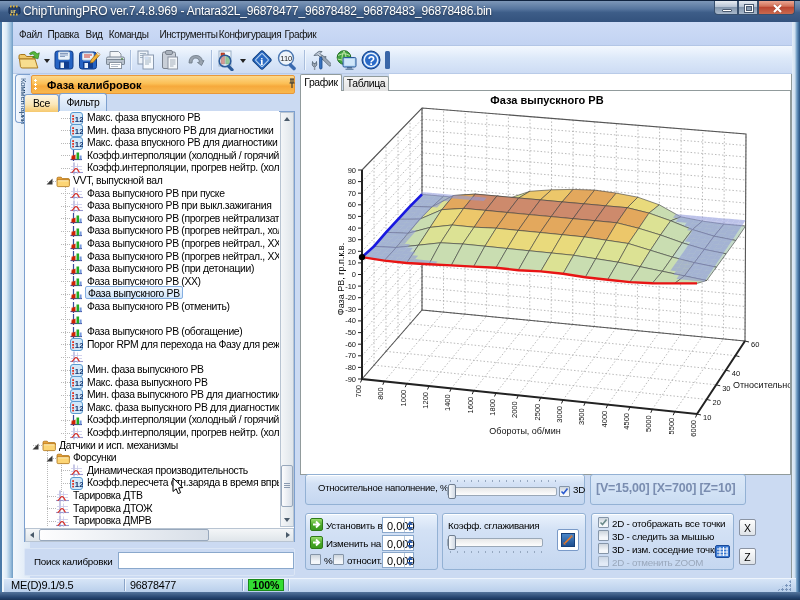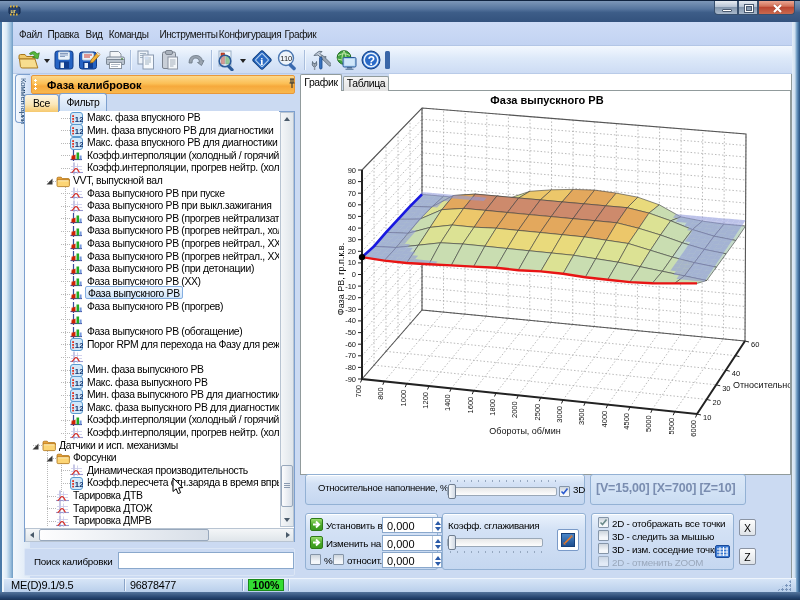--- a/index.html
+++ b/index.html
@@ -47,39 +47,40 @@
 #searchbox{left:118px;top:552px;width:176px;height:17px;background:#fff;border:1px solid #8aa8cc}
 #rtab1{left:300px;top:74px;width:42px;height:17px;background:#fff;border:1px solid #919b9c;border-bottom:none;border-radius:2px 2px 0 0;z-index:3;padding-top:2px;text-align:center;font-size:10.4px;letter-spacing:-0.3px}
 #rtab2{left:343px;top:76px;width:46px;height:15px;background:linear-gradient(#f6f6f6,#e3e3e3);border:1px solid #919b9c;border-bottom:none;border-radius:2px 2px 0 0;padding-top:1px;text-align:center;font-size:10.4px;letter-spacing:-0.3px}
 #chartpanel{left:300px;top:90px;width:491px;height:385px;background:#fff;border:1px solid #919b9c}
 #rtabfill{left:389px;top:74px;width:402px;height:17px;background:#fff}
 .gbox{position:absolute;border:1px solid #93b1d4;border-radius:3px;background:linear-gradient(#eaf2fc 0%,#d3e1f5 30%,#c5d7f0 100%);box-shadow:inset 0 1px 0 #fff}
 .lbl{position:absolute;white-space:nowrap;color:#000;font-size:9.8px;letter-spacing:-0.25px}
 .slider{position:absolute;height:9px;background:linear-gradient(#e8e8e8,#fdfdfd);border:1px solid #9aa8b8;border-radius:2px}
 .sthumb{position:absolute;width:8px;height:15px;background:linear-gradient(90deg,#f8fafc,#d2dae4);border:1px solid #707e90;border-radius:2px}
 .cb{position:absolute;width:11px;height:11px;background:linear-gradient(#cdd5dd,#f4f7fa 70%);border:1px solid #8595a8;border-radius:1px}
-.spin{position:absolute;width:60px;height:16px;background:#fff;border:1px solid #8aa8cc}
+.spin{position:absolute;width:32px;height:16px;background:#fff;border:1px solid #8aa8cc}
 .spin i{position:absolute;left:4px;top:1.5px;font-style:normal;font-size:11px}
 .spbtn{position:absolute;right:0px;top:0px;width:9px;height:100%;border-left:1px solid #b8c8dc}
 .greenbtn{position:absolute;width:13px;height:13px;border-radius:2px;border:1px solid #2e7a18;background:linear-gradient(#9ade6e,#49a828 55%,#3b9a1e)}
 .vbtn{position:absolute;width:17px;height:17px;background:linear-gradient(#fdfdfd,#dfe3e8);border:1px solid #8a93a2;border-radius:2px;text-align:center;font-size:10.5px;padding-top:1.5px}
 </style></head><body>
 <div id="win">
 
 <div id="titlebar" class="abs"></div>
 <svg id="appico" class="abs" width="13" height="11" viewBox="0 0 13 11">
       <rect x="1" y="2" width="11" height="7" rx="1.5" fill="#24406e" stroke="#0e2547"></rect>
       <rect x="2" y="0.5" width="1.6" height="2" fill="#e0b53e"></rect>
       <rect x="5" y="0.5" width="1.6" height="2" fill="#e0b53e"></rect>
       <rect x="8" y="0.5" width="1.6" height="2" fill="#e0b53e"></rect>
       <rect x="2" y="8.5" width="1.6" height="2" fill="#e0b53e"></rect>
       <rect x="5" y="8.5" width="1.6" height="2" fill="#e0b53e"></rect>
       <rect x="8" y="8.5" width="1.6" height="2" fill="#e0b53e"></rect>
       <text x="2.4" y="7.6" font-size="5.5" fill="#f5d870" font-weight="bold" font-family="Liberation Sans,sans-serif">ur</text>
     </svg>
+<div id="titletxt" class="abs">ChipTuningPRO ver.7.4.8.969 - Antara32L_96878477_96878482_96878483_96878486.bin</div>
 <div id="btnmin" class="capbtn abs">
       <div class="abs" style="left:7px;top:8px;width:10px;height:3px;background:#fff;border:1px solid #4a5a70;border-radius:1px"></div>
     </div>
 <div id="btnmax" class="capbtn abs">
       <div class="abs" style="left:5.5px;top:3.5px;width:8px;height:7px;border:1.6px solid #fff;box-shadow:0 0 0 1px #4a5a70,inset 0 0 0 1px #4a5a70"></div>
     </div>
 <div id="btncls" class="capbtn abs">
       <svg class="abs" style="left:13px;top:2px" width="11" height="11" viewBox="0 0 11 11">
         <path d="M2 2 L9 9 M9 2 L2 9" stroke="#7c2618" stroke-width="3.4" opacity="0.3"></path>
         <path d="M2 2 L9 9 M9 2 L2 9" stroke="#fff" stroke-width="2.2"></path>
@@ -356,21 +357,21 @@
       <div class="ttx sel" style="left:62px;top:176.4px">Фаза выпускного РВ</div>
 <div class="tdot" style="left:36px;top:195.5px;width:9px"></div>
       <div class="tico" style="left:45px;top:189.5px"><svg width="13" height="13" viewBox="0 0 13 13">
           <line x1="3.5" y1="1" x2="3.5" y2="12" stroke="#3a4a9a" stroke-width="1.2"></line>
           <line x1="0.5" y1="10.5" x2="12" y2="10.5" stroke="#3a4a9a" stroke-width="1.2"></line>
           <path d="M1.5 10.5 L1.5 7.5 L5.5 5.5 L5.5 10.5 Z" fill="#cc2200"></path>
           <path d="M1.5 7.5 L3 6.6 L3 5.8 L1.5 6.7 Z" fill="#ee5533"></path>
           <rect x="6.5" y="3.5" width="2.6" height="7" fill="#22aa22"></rect>
           <rect x="9.6" y="6.5" width="2" height="4" fill="#7799dd"></rect>
         </svg></div>
-      <div class="ttx" style="left:62px;top:189.0px">Фаза выпускного РВ (прогрев)</div>
+      <div class="ttx" style="left:62px;top:189.0px">Фаза выпускного РВ (отменить)</div>
 <div class="tdot" style="left:36px;top:208.1px;width:9px"></div>
       <div class="tico" style="left:45px;top:202.1px"><svg width="13" height="13" viewBox="0 0 13 13">
           <line x1="3.5" y1="1" x2="3.5" y2="12" stroke="#3a4a9a" stroke-width="1.2"></line>
           <line x1="0.5" y1="10.5" x2="12" y2="10.5" stroke="#3a4a9a" stroke-width="1.2"></line>
           <path d="M1.5 10.5 L1.5 7.5 L5.5 5.5 L5.5 10.5 Z" fill="#cc2200"></path>
           <path d="M1.5 7.5 L3 6.6 L3 5.8 L1.5 6.7 Z" fill="#ee5533"></path>
           <rect x="6.5" y="3.5" width="2.6" height="7" fill="#22aa22"></rect>
           <rect x="9.6" y="6.5" width="2" height="4" fill="#7799dd"></rect>
         </svg></div>
 <div class="tdot" style="left:36px;top:220.7px;width:9px"></div>

